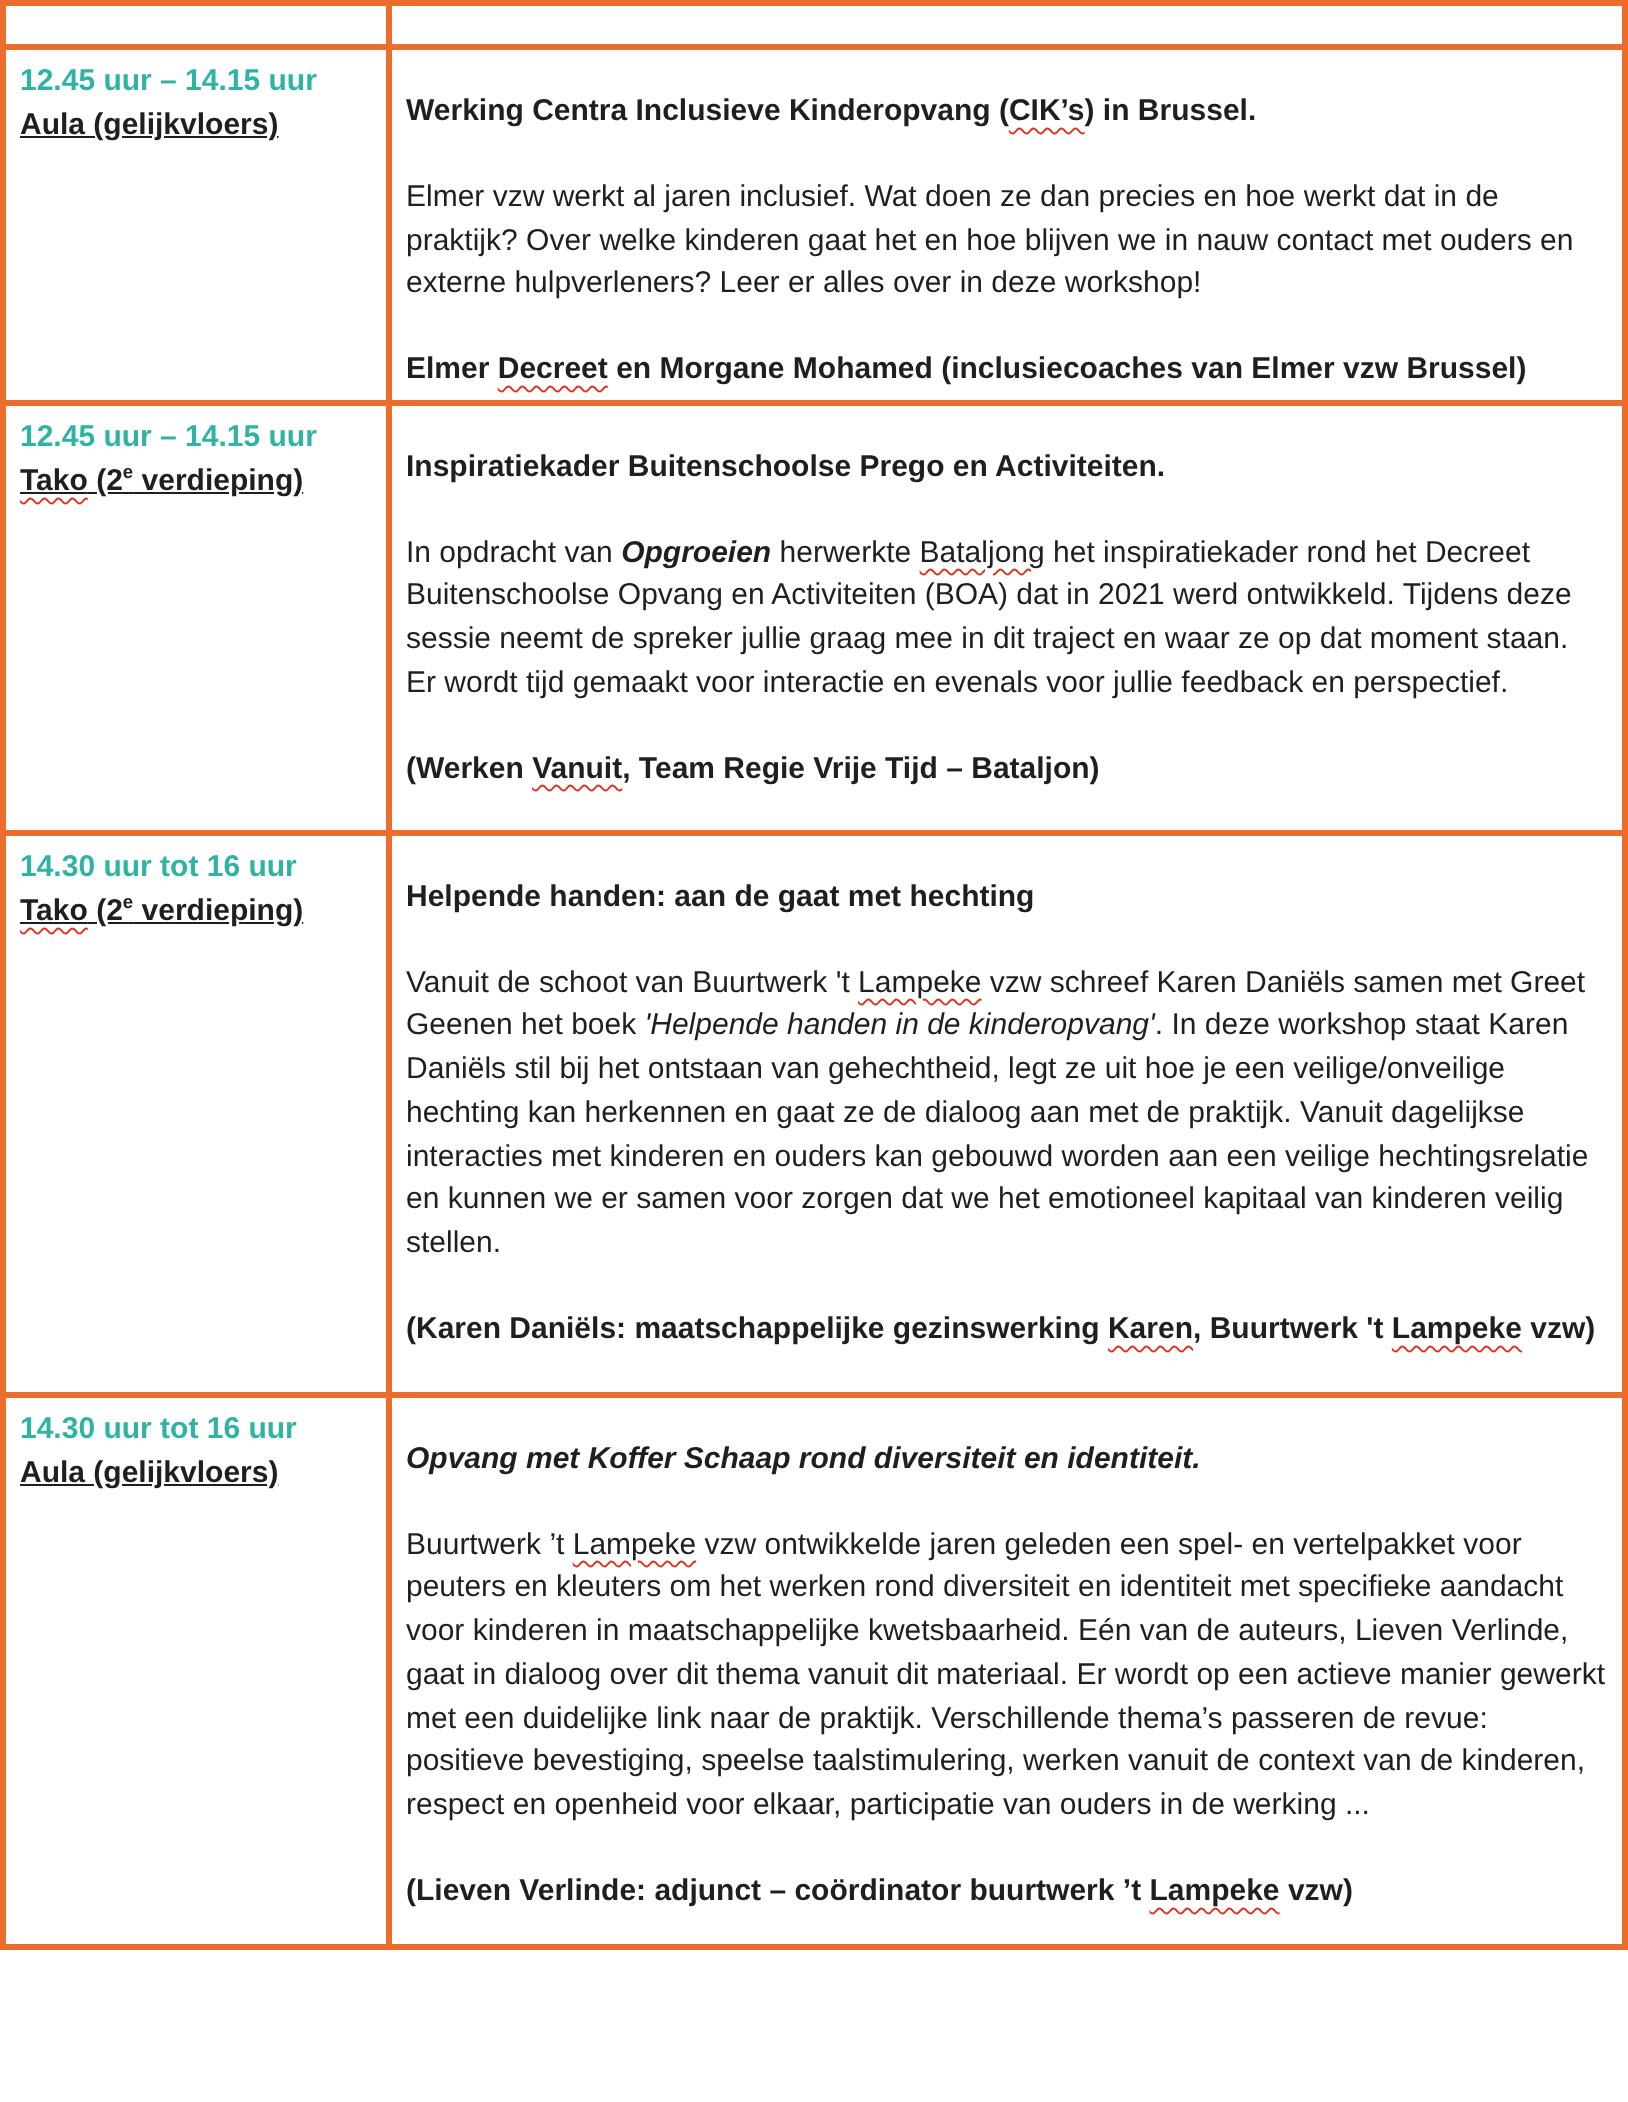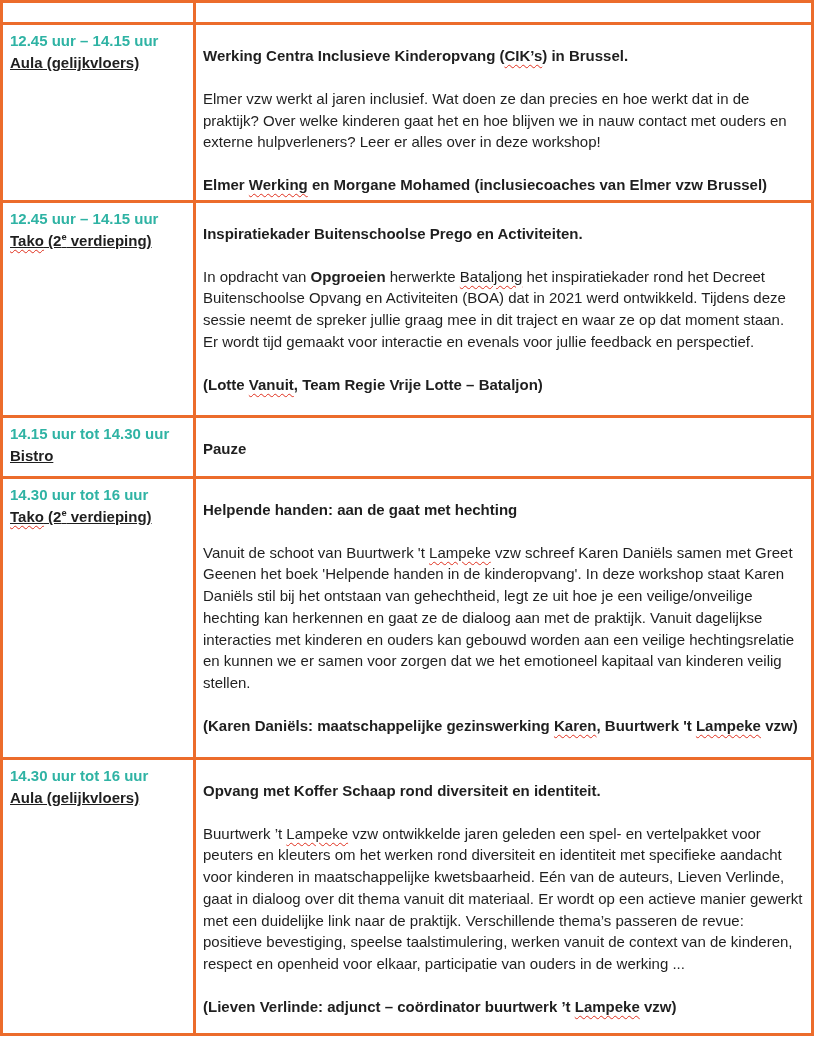--- a/index.html
+++ b/index.html
@@ -42,21 +42,21 @@
     line-height:1.55;
   }
   .loc{
     font-weight:bold;
     line-height:1.45;
     text-decoration:underline;
   }
   .desc p.para{margin:16px 0 21px 0;}
   .desc p.para:last-child{margin-bottom:0;}
   span.b{font-weight:bold;}
-  span.i{}
+  span.i{font-style:italic;}
   span.sup{vertical-align:super;font-size:0.62em;}
   span.sq{
     text-decoration-line:underline;
     text-decoration-style:wavy;
     text-decoration-color:var(--squiggle-red);
     text-decoration-thickness:1px;
     text-underline-offset:3px;
   }
 </style>
 </head>
@@ -74,45 +74,34 @@
     </tr>
     <tr class="r1">
       <td>
         <div class="time">12.45 uur – 14.15 uur</div>
         <div class="loc"><span class="b">Aula (gelijkvloers)</span></div>
       </td>
       <td>
         <div class="desc">
             <p class="para"><span class="b">Werking Centra Inclusieve Kinderopvang (</span><span class="b sq">CIK’s</span><span class="b">) in Brussel.</span></p>
             <p class="para"><span class="">Elmer vzw werkt al jaren inclusief. Wat doen ze dan precies en hoe werkt dat in de praktijk? Over welke kinderen gaat het en hoe blijven we in nauw contact met ouders en externe hulpverleners? Leer er alles over in deze workshop!</span></p>
-            <p class="para"><span class="b">Elmer </span><span class="b sq">Werking</span><span class="b"> en Morgane Mohamed (inclusiecoaches van Elmer vzw Brussel)</span></p>
+            <p class="para"><span class="b">Elmer </span><span class="b sq">Decreet</span><span class="b"> en Morgane Mohamed (inclusiecoaches van Elmer vzw Brussel)</span></p>
           </div>
       </td>
     </tr>
     <tr class="r2">
       <td>
         <div class="time">12.45 uur – 14.15 uur</div>
         <div class="loc"><span class="b sq">Tako</span><span class="b"> (2</span><span class="b sup">e</span><span class="b"> verdieping)</span></div>
       </td>
       <td>
         <div class="desc">
             <p class="para"><span class="b">Inspiratiekader Buitenschoolse Prego en Activiteiten.</span></p>
             <p class="para"><span class="">In opdracht van </span><span class="b i">Opgroeien</span><span class=""> herwerkte </span><span class="sq">Bataljong</span><span class=""> het inspiratiekader rond het Decreet Buitenschoolse Opvang en Activiteiten (BOA) dat in 2021 werd ontwikkeld. Tijdens deze sessie neemt de spreker jullie graag mee in dit traject en waar ze op dat moment staan. Er wordt tijd gemaakt voor interactie en evenals voor jullie feedback en perspectief.</span></p>
-            <p class="para"><span class="b">(Lotte </span><span class="b sq">Vanuit</span><span class="b">, Team Regie Vrije Lotte – Bataljon)</span></p>
-          </div>
-      </td>
-    </tr>
-    <tr class="r3">
-      <td>
-        <div class="time">14.15 uur tot 14.30 uur</div>
-        <div class="loc"><span class="b">Bistro</span></div>
-      </td>
-      <td>
-        <div class="desc">
-            <p class="para"><span class="b">Pauze</span></p>
+            <p class="para"><span class="b">(Werken </span><span class="b sq">Vanuit</span><span class="b">, Team Regie Vrije Tijd – Bataljon)</span></p>
           </div>
       </td>
     </tr>
     <tr class="r4">
       <td>
         <div class="time">14.30 uur tot 16 uur</div>
         <div class="loc"><span class="b sq">Tako</span><span class="b"> (2</span><span class="b sup">e</span><span class="b"> verdieping)</span></div>
       </td>
       <td>
         <div class="desc">

